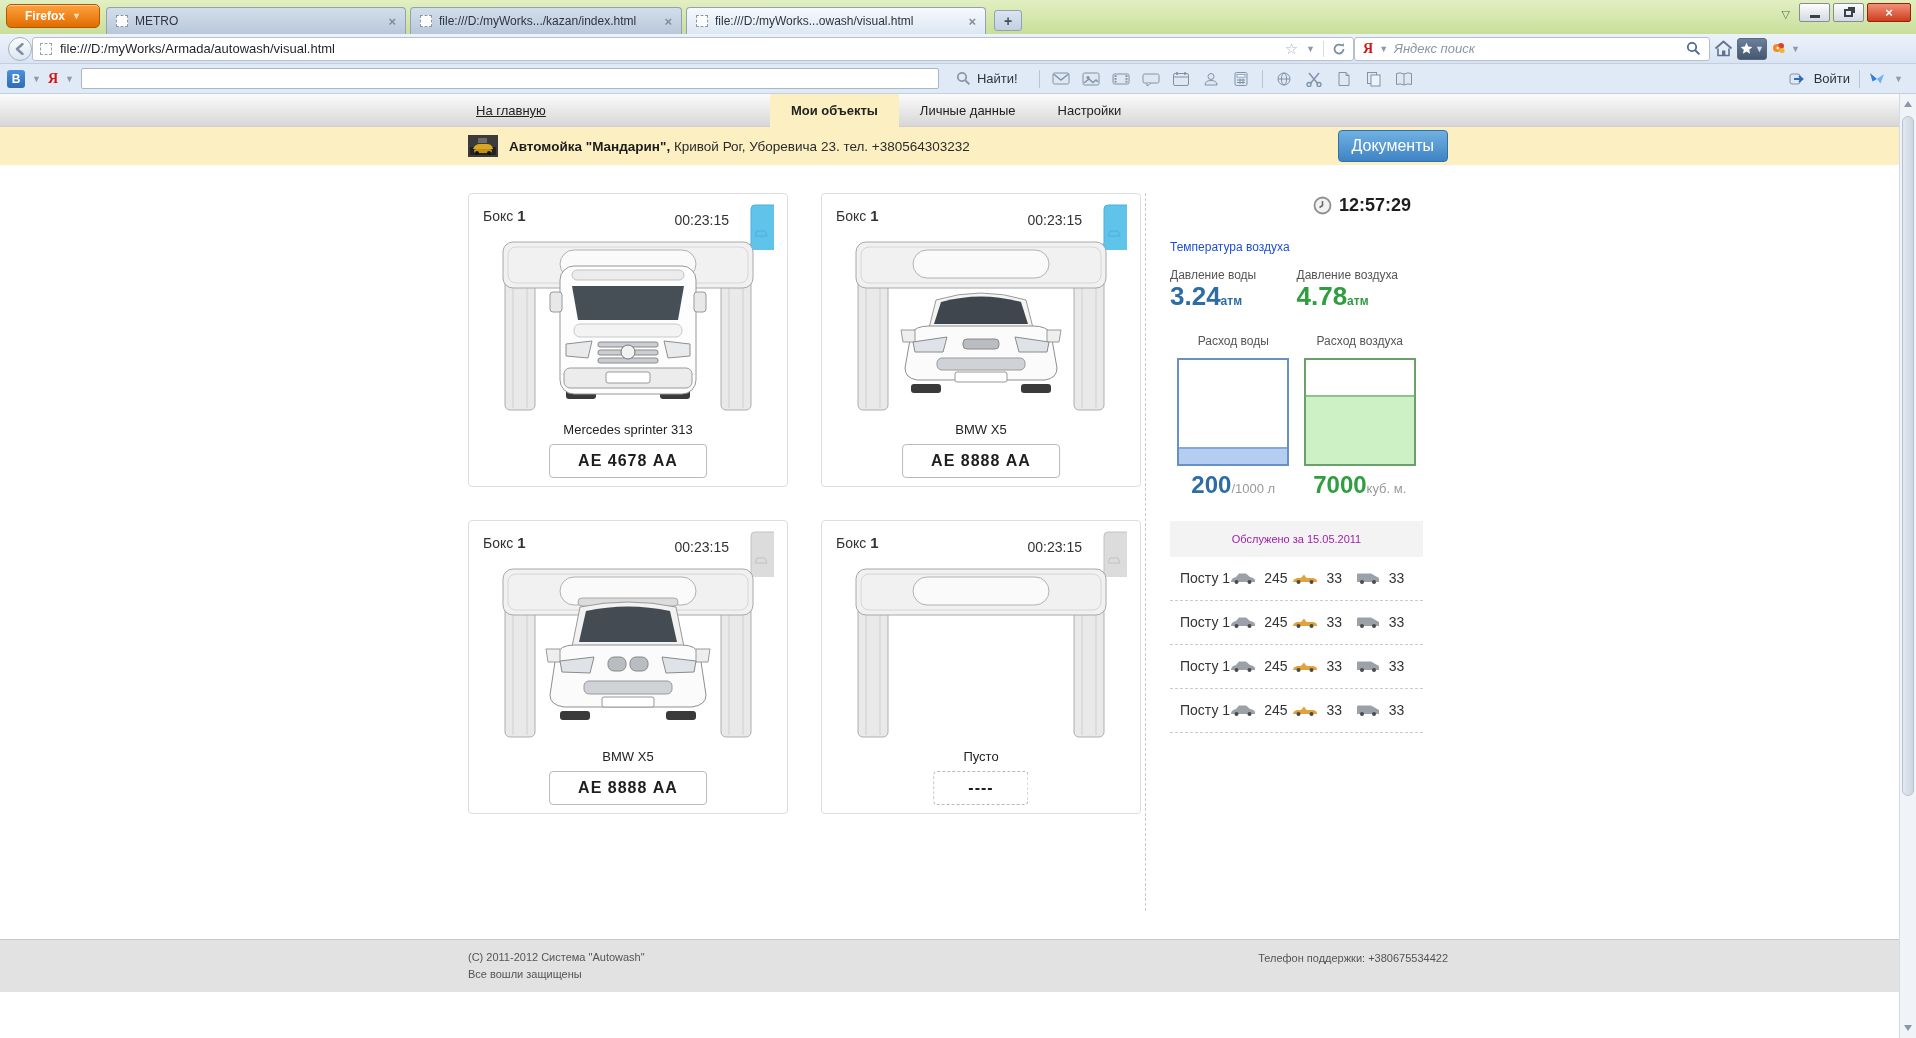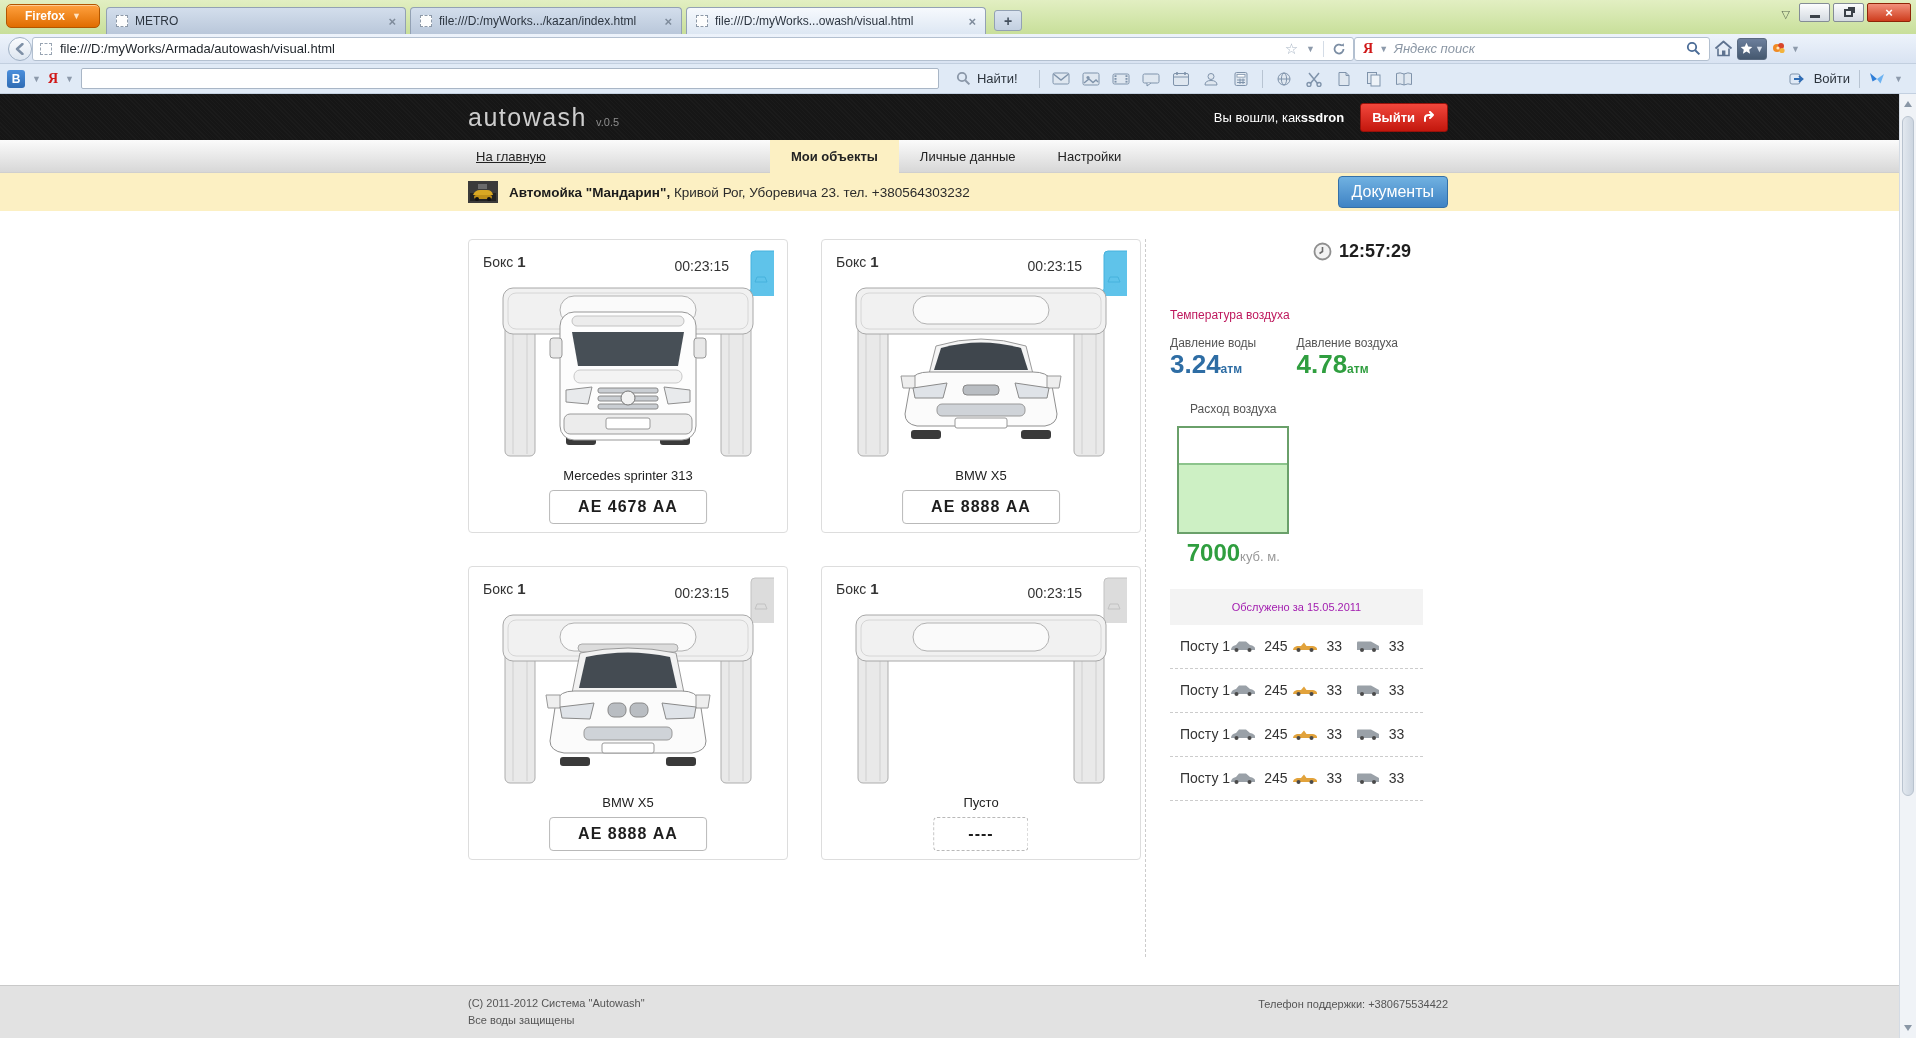--- a/index.html
+++ b/index.html
@@ -125,21 +125,21 @@
   .vehicle-name { position:absolute; top:228px; width:100%; text-align:center; font-size:13px; color:#222; }
   .plate { position:absolute; top:250px; left:50%; transform:translateX(-50%); background:#fff;
     border:1px solid #b9b9b9; border-radius:4px; padding:7px 28px; font-weight:bold; font-size:16px;
     color:#1e1e1e; letter-spacing:1px; white-space:nowrap; }
   .vehicle-none .plate { border-style:dashed; padding:7px 34px; }
 
   
   .sidebar { width:278px; margin-left:17px; padding-left:24px; border-left:1px dashed #ccc; min-height:718px; }
   .clock-row { display:flex; justify-content:flex-end; align-items:center; gap:7px; margin:2px 12px 0 0;
     font-size:18px; font-weight:bold; color:#1e1e1e; }
-  .temp-label { font-size:12px; color:#be185d; margin-top:46px; }
+  .temp-label { font-size:12px; color:#1d4ed8; margin-top:24px; }
   .temp-widget { position:relative; height:148px; margin-top:6px; }
   .temp-gradient { position:absolute; right:34px; top:2px; width:30px; height:140px;
     background:linear-gradient(to bottom,#ffffff 0%,#fba948 10%,#f47b20 20%,#f9a33c 31%,#fddf47 44%,
       #fdf2a2 54%,#ffffff 65%,#cfdff5 74%,#79a5de 87%,#b7d0ee 95%,#eef4fb 100%); }
   .temp-callout { position:absolute; left:0; top:44px; width:170px; height:44px;
     background:linear-gradient(#f6f66a,#ebec40); display:flex; align-items:center; padding-left:10px;
     font-size:31px; font-weight:bold; color:#0d0d0d; }
   .temp-callout::after { content:''; position:absolute; right:-25px; top:9px; width:0; height:0;
     border-left:25px solid #ebec40; border-top:13px solid transparent; border-bottom:13px solid transparent; }
   .pressure-row { display:flex; margin-top:14px; }
@@ -351,38 +351,20 @@
     <svg width="16" height="14" viewBox="0 0 16 14">
       <path d="M8 7 L1 1 L3.5 9.5 Z" fill="#2f7ed8"></path>
         <path d="M8 7 L15 2 L11.5 11.5 Z" fill="#6db3f2"></path>
     </svg>
     <span class="mini-caret">▼</span>
   </div>
 </div>
 
 <div class="viewport">
 
-  <div class="site-header">
-    <div class="container">
-      <div class="brand-wrap">
-        <span class="brand">autowash</span>
-        <span class="brand-version">v.0.5</span>
-      </div>
-      <div class="login-info">
-        <span>Вы вошли, как</span>
-          <span class="login-user">ssdron</span>
-        <div class="logout-btn">
-          <span>Выйти</span>
-          <svg width="14" height="12" viewBox="0 0 14 12">
-            <path d="M1 10 V7 Q1 4 5 4 H9 M9 4 L6 1 M9 4 L6 7" fill="none" stroke="#fff" stroke-width="2" stroke-linecap="round" stroke-linejoin="round" transform="translate(2,0)"></path>
-          </svg>
-        </div>
-      </div>
-    </div>
-  </div>
 
   <div class="site-nav">
     <div class="container">
       <a class="home-link">На главную</a>
       <div class="nav-tabs">
         <div class="nav-tab active">Мои объекты</div>
         <div class="nav-tab">Личные данные</div>
         <div class="nav-tab">Настройки</div>
       </div>
     </div>
@@ -589,20 +571,27 @@
             <div class="p-label">Давление воды</div>
             <div class="p-value water-color"><span>3.24</span><span class="p-unit">атм</span></div>
           </div>
           <div class="pressure-col">
             <div class="p-label">Давление воздуха</div>
             <div class="p-value air-color"><span>4.78</span><span class="p-unit">атм</span></div>
           </div>
         </div>
         <div class="flow-row">
           <div class="flow-col">
+            <div class="flow-label">Расход воды</div>
+            <div class="tank tank-water">
+              <div class="tank-fill" style="height: 16%;"></div>
+            </div>
+            <div class="flow-value water-color"><span>200</span><span class="flow-unit">/1000 л</span></div>
+          </div>
+          <div class="flow-col">
             <div class="flow-label">Расход воздуха</div>
             <div class="tank tank-air">
               <div class="tank-fill" style="height: 66%;"></div>
             </div>
             <div class="flow-value air-color"><span>7000</span><span class="flow-unit">куб. м.</span></div>
           </div>
         </div>
         <div class="served">
           <div class="served-title">Обслужено за 15.05.2011</div>
 
@@ -695,21 +684,21 @@
           </div>
         </div>
       </div>
     </div>
   </div>
 
   <div class="site-footer">
     <div class="container">
       <div class="footer-left">
         <div>(С) 2011-2012 Система "Autowash"</div>
-        <div>Все воды защищены</div>
+        <div>Все вошли защищены</div>
       </div>
       <div class="footer-right">Телефон поддержки:  +380675534422</div>
     </div>
   </div>
 
   <div class="scrollbar">
     <div class="scroll-arrow up"></div>
     <div class="scroll-thumb"></div>
     <div class="scroll-arrow down"></div>
   </div>

